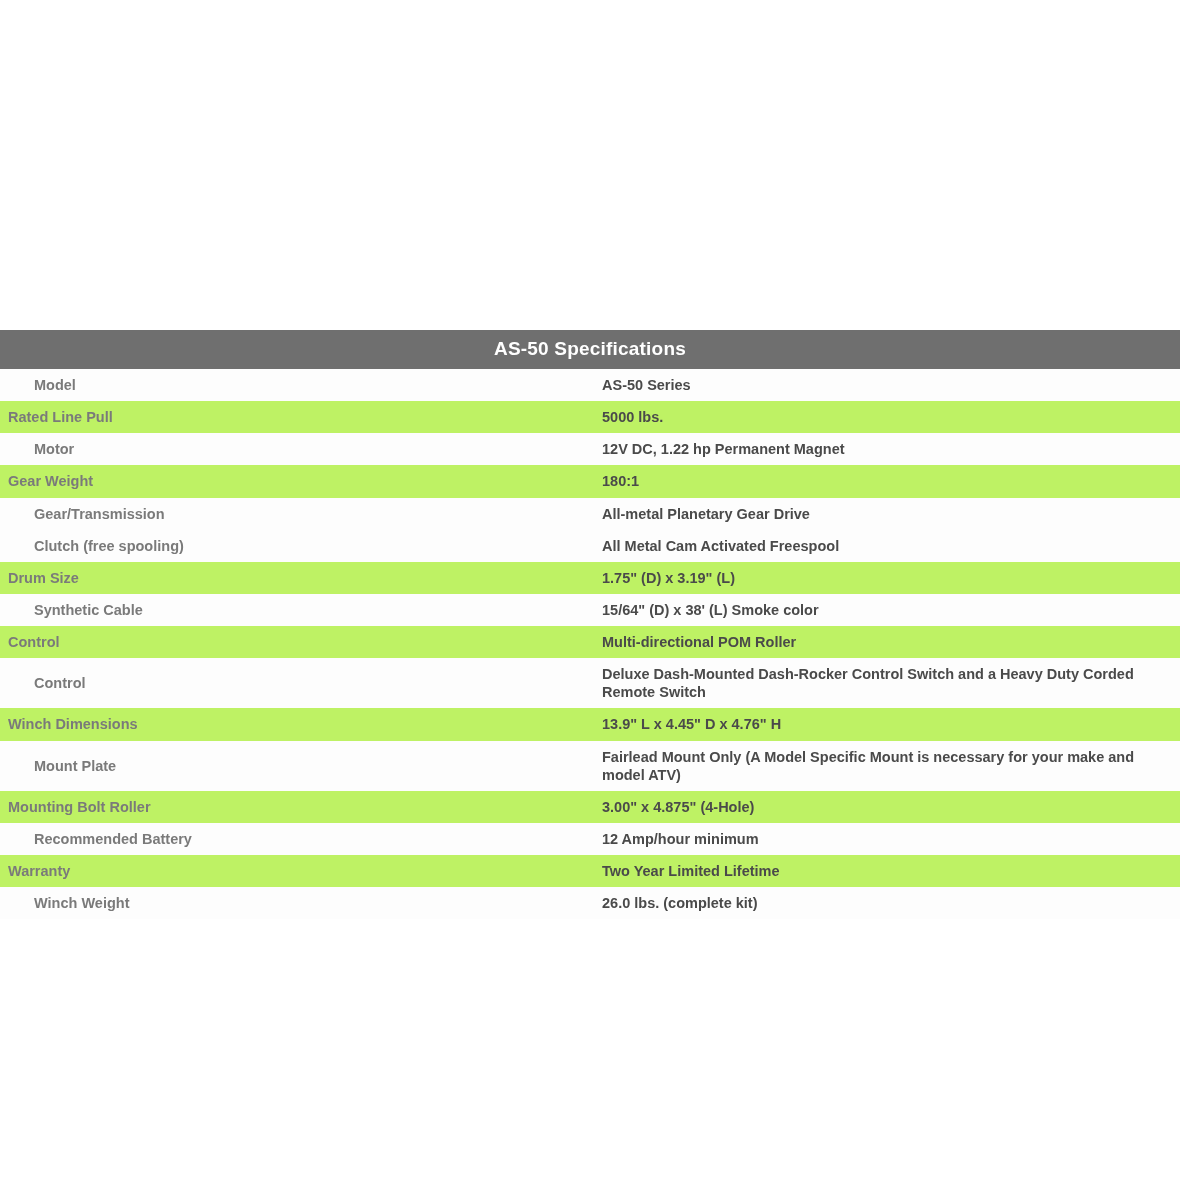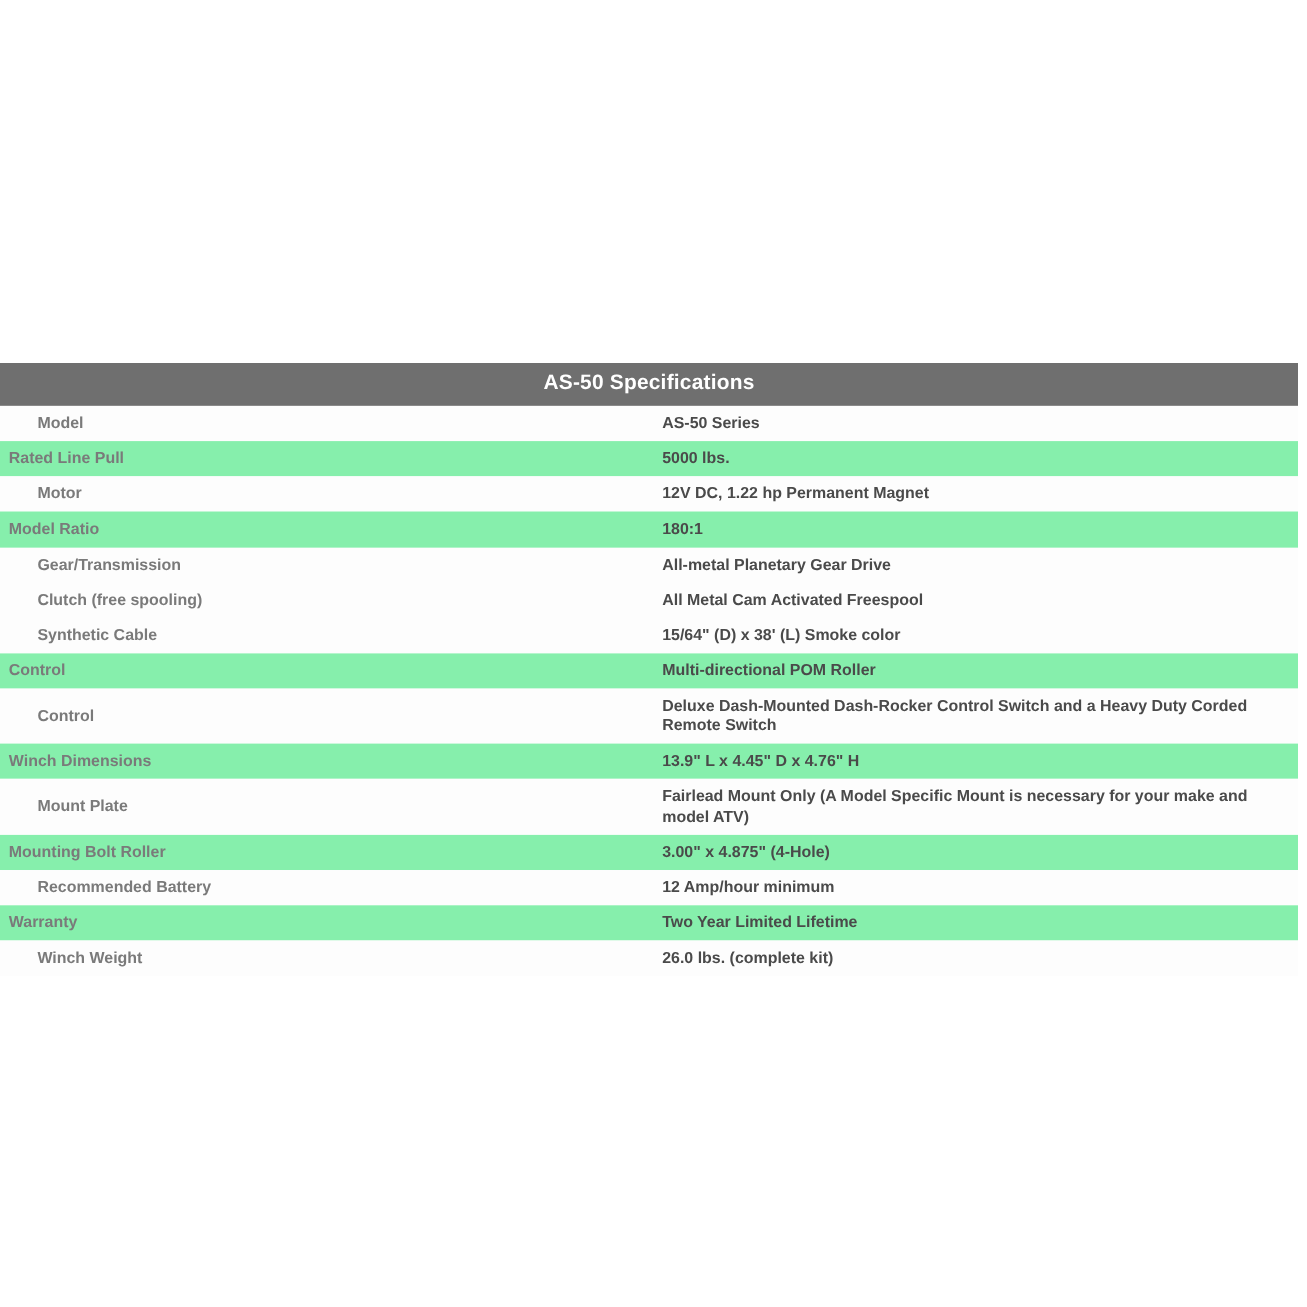--- a/index.html
+++ b/index.html
@@ -49,21 +49,21 @@
   }
   .spec-table td.value {
     color: #4a4a4a;
     padding-left: 12px;
   }
   .row-odd td {
     background: #fdfdfd;
     padding-left: 34px;
   }
   .row-even td {
-    background: #86efac;
+    background: #bef264;
   }
 </style>
 </head>
 <body>
 
 <div class="page">
   <table class="spec-table">
     <thead>
       <tr class="spec-header">
         <th colspan="2">AS-50 Specifications</th>
@@ -76,30 +76,34 @@
         </tr>
         <tr class="row-even">
           <td class="label">Rated Line Pull</td>
           <td class="value">5000 lbs.</td>
         </tr>
         <tr class="row-odd">
           <td class="label">Motor</td>
           <td class="value">12V DC, 1.22 hp Permanent Magnet</td>
         </tr>
         <tr class="row-even">
-          <td class="label">Model Ratio</td>
+          <td class="label">Gear Weight</td>
           <td class="value">180:1</td>
         </tr>
         <tr class="row-odd">
           <td class="label">Gear/Transmission</td>
           <td class="value">All-metal Planetary Gear Drive</td>
         </tr>
         <tr class="row-odd">
           <td class="label">Clutch (free spooling)</td>
           <td class="value">All Metal Cam Activated Freespool</td>
+        </tr>
+        <tr class="row-even">
+          <td class="label">Drum Size</td>
+          <td class="value">1.75" (D) x 3.19" (L)</td>
         </tr>
         <tr class="row-odd">
           <td class="label">Synthetic Cable</td>
           <td class="value">15/64" (D) x 38' (L) Smoke color</td>
         </tr>
         <tr class="row-even">
           <td class="label">Control</td>
           <td class="value">Multi-directional POM Roller</td>
         </tr>
         <tr class="row-odd">

